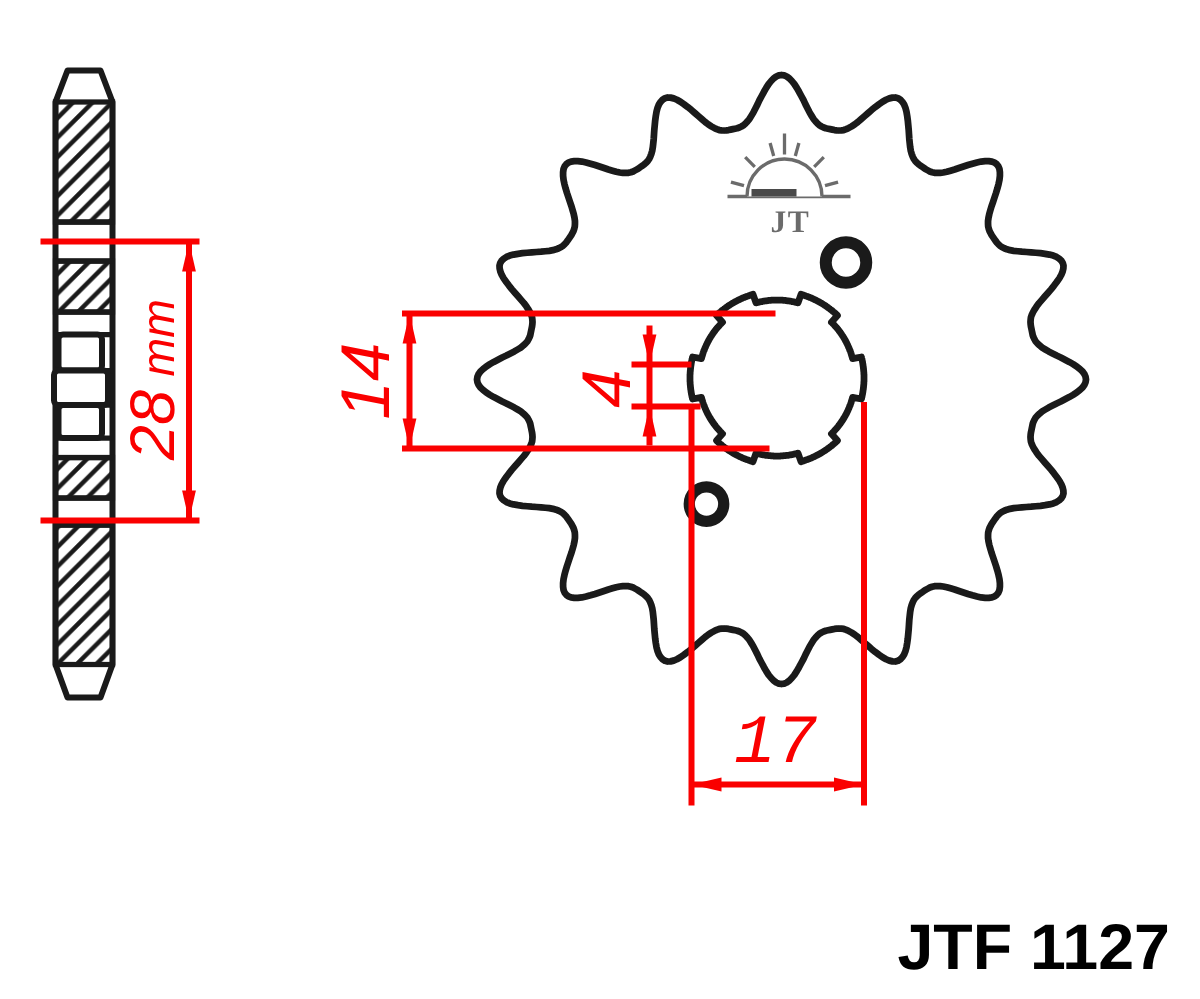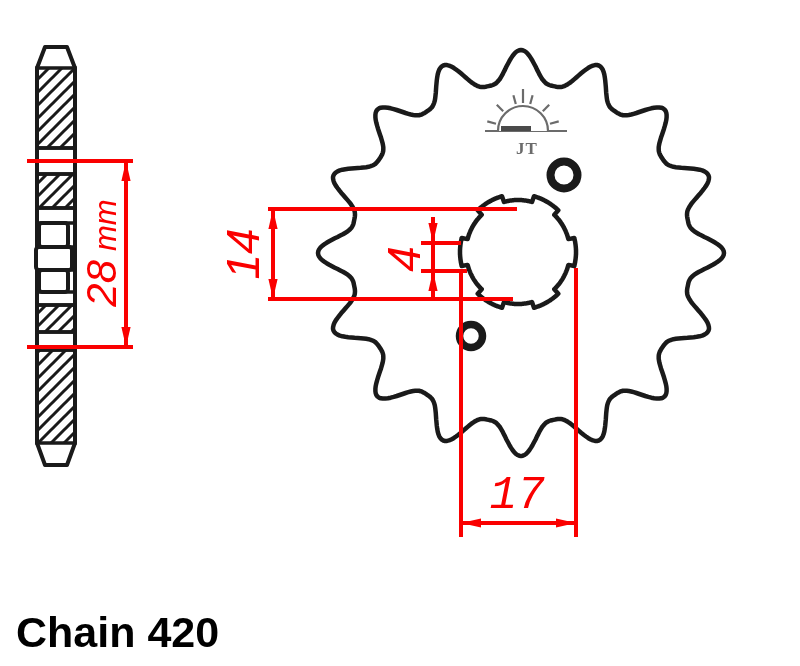--- a/index.html
+++ b/index.html
@@ -7,21 +7,21 @@
        font-family:"Liberation Sans",sans-serif;}
   .stage{position:absolute;left:0;top:0;width:800px;height:666px;}
   svg{position:absolute;left:0;top:0;}
   .lbl{position:absolute;color:#fa0000;font-style:italic;font-size:46px;line-height:1;
        white-space:nowrap;transform:translate(-50%,-50%);}
   .lbl.rot{transform:translate(-50%,-50%) rotate(-90deg);}
   .lbl .unit{font-size:31px;margin-left:9px;}
   .lbl.sz42{font-size:42px;}
   .caption{position:absolute;color:#000;font-weight:bold;font-size:43px;line-height:1;
            white-space:nowrap;}
-  .logo-text{position:absolute;color:#6b6b6b;font-weight:bold;font-size:17px;line-height:1;
+  .logo-text{position:absolute;color:#6b6b6b;font-weight:bold;font-size:21px;line-height:1;
              font-family:"Liberation Serif",serif;letter-spacing:1px;
              transform:translate(-50%,-50%);}
 </style>
 </head>
 <body>
 
 <div class="stage">
   <svg id="drawing-svg" width="800" height="666" viewBox="0 0 800 666">
       <defs>
         <pattern id="hatch" width="13" height="13" patternUnits="userSpaceOnUse">
@@ -95,15 +95,15 @@
   </div>
 
   <div class="lbl rot" style="left:243px;top:254px;">14</div>
 
   <div class="lbl rot" style="left:404px;top:259px;">4</div>
 
   <div class="lbl" style="left:517px;top:496px;font-family:Liberation Mono, monospace;">17</div>
 
   <div class="logo-text" style="left:527px;top:148px;">JT</div>
 
-  <div class="caption" style="left:16px;top:611px;">Chain 420</div>
 
+  <div class="caption" style="right:20px;top:611px;">JTF 1127</div>
 </div>
 
 </body></html>

